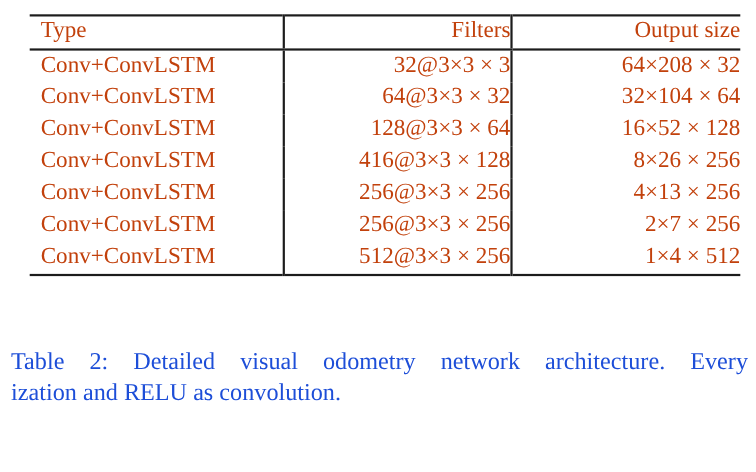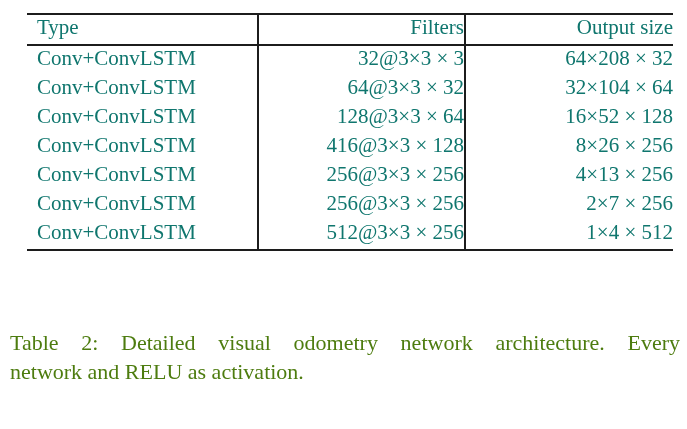--- a/index.html
+++ b/index.html
@@ -21,21 +21,21 @@
   table.arch-table {
     position: absolute;
     left: 27px;
     top: 13px;
     width: 646px;
     border-collapse: collapse;
     table-layout: fixed;
     border-top: 2px solid #1c1c1c;
     border-bottom: 2px solid #1c1c1c;
     font-size: 21px;
-    color: #0f766e;
+    color: #c2410c;
   }
   .arch-table col.c1 { width: 231px; }
   .arch-table col.c2 { width: 207px; }
   .arch-table col.c3 { width: 208px; }
 
   .arch-table th, .arch-table td {
     height: 27px;
     line-height: 20px;
     vertical-align: top;
     text-align: left;
@@ -44,25 +44,25 @@
     white-space: nowrap;
     overflow: hidden;
   }
   .arch-table th { border-bottom: 2px solid #1c1c1c; }
   .arch-table .v-rule { border-left: 2px solid #1c1c1c; padding-left: 14px; text-align: right; }
 
   
   .caption {
     position: absolute;
     left: 10px;
-    top: 328px;
+    top: 313px;
     width: 670px;
     font-size: 22px;
     line-height: 29px;
-    color: #4d7c0f;
+    color: #1d4ed8;
   }
   .caption .cap-line {
     text-align: justify;
     text-align-last: justify;
     white-space: nowrap;
   }
   .caption .cap-line.last {
     text-align: left;
     text-align-last: left;
   }
@@ -119,16 +119,16 @@
       <tr>
         <td>Conv+ConvLSTM</td>
         <td class="v-rule">512@3×3 × 256</td>
         <td class="v-rule">1×4 × 512</td>
       </tr>
     </tbody>
   </table>
 
   <div class="caption">
     <div class="cap-line">Table 2: Detailed visual odometry network architecture. Every</div>
-    <div class="cap-line last">network and RELU as activation.</div>
+    <div class="cap-line last">ization and RELU as convolution.</div>
   </div>
 
 </div>
 
 </body></html>

